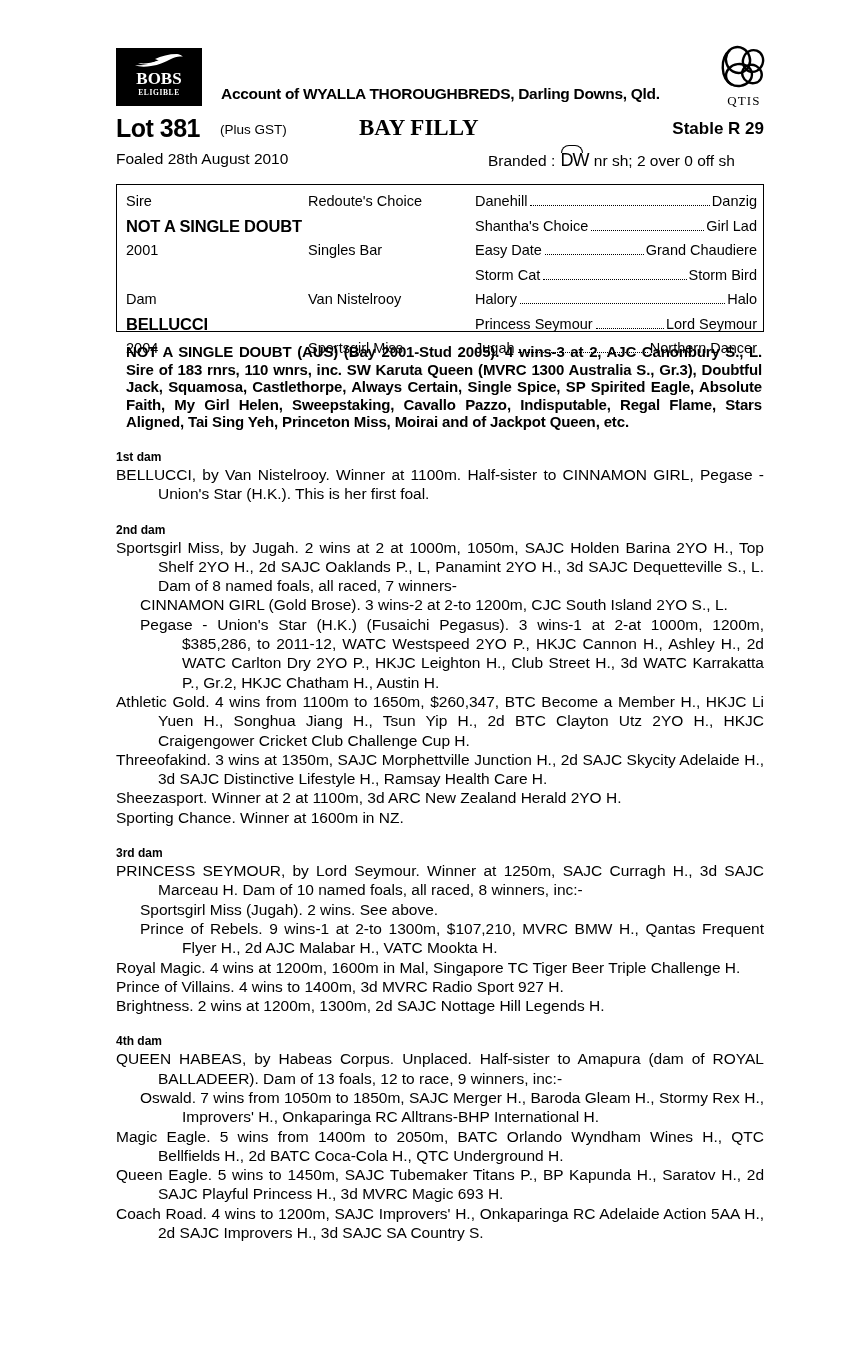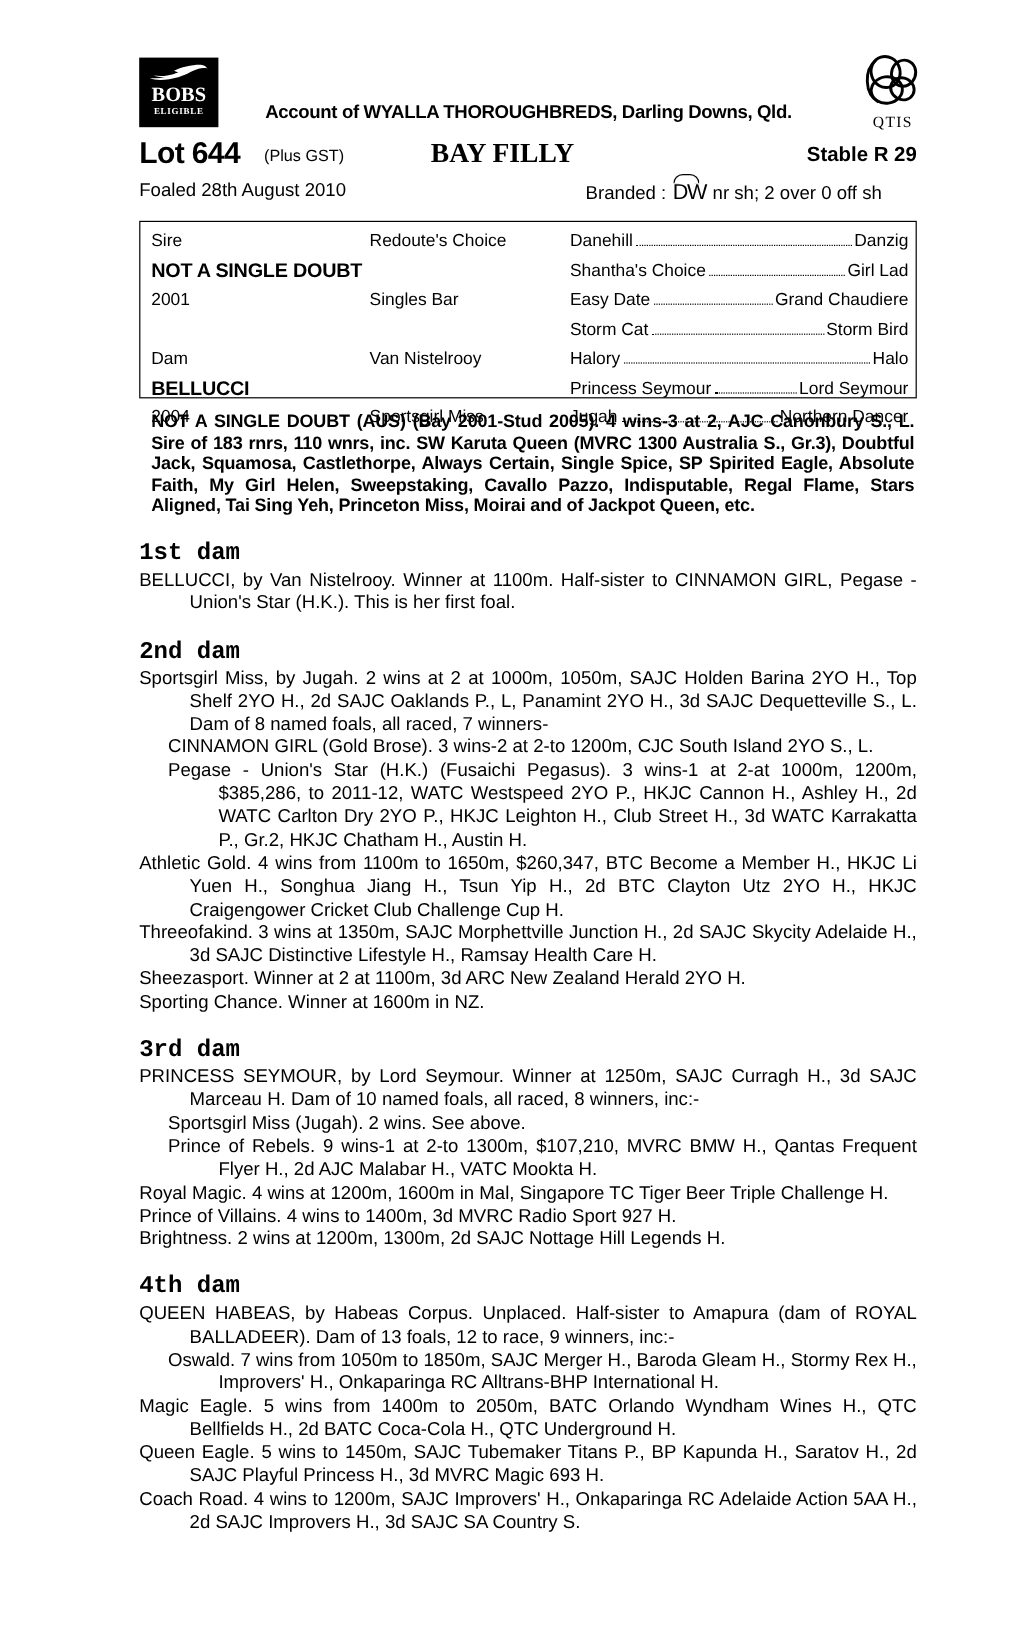--- a/index.html
+++ b/index.html
@@ -25,21 +25,21 @@
 
   
   .hdr {
     position: relative;
     height: 68px;
   }
   .bobs-logo {
     position: absolute;
     left: 0px;
     top: 48px;
-    width: 66px;
+    width: 86px;
     height: 58px;
     background: #000;
     color: #fff;
     text-align: center;
     overflow: hidden;
   }
   .bobs-bird {
     margin: 4px auto 0 auto;
     width: 52px;
     height: 17px;
@@ -177,25 +177,24 @@
     font-weight: bold;
     line-height: 17.6px;
     text-align: justify;
     letter-spacing: -0.15px;
     padding-left: 10px;
     padding-right: 2px;
   }
 
   
   .dam-head {
-    font-size: 20px;
+    font-size: 12px;
     font-weight: bold;
     margin-top: 19px;
     margin-bottom: 1px;
-    font-family: Liberation Mono, monospace;
   }
   .ent {
     font-size: 15.5px;
     line-height: 19.3px;
     text-align: justify;
     text-indent: 0;
     padding-left: 42px;
   }
   .ent > span.hang {
     margin-left: -42px;
@@ -235,21 +234,21 @@
           <ellipse cx="27" cy="31" rx="13" ry="11" transform="rotate(-8 27 31)"></ellipse>
           <ellipse cx="40" cy="30" rx="10" ry="9" transform="rotate(28 40 30)"></ellipse>
           <path d="M18 6 C8 14 8 34 20 41"></path>
         </g>
       </svg>
       <div class="qtis-word">QTIS</div>
     </div>
   </div>
 
   <div class="lotline">
-    <span class="lot-no">Lot 644</span>
+    <span class="lot-no">Lot 381</span>
     <span class="plus-gst">(Plus GST)</span>
     <span class="colour-sex">BAY FILLY</span>
     <span class="stable">Stable R 29</span>
   </div>
 
   <div class="foaledline">
     <span class="foaled">Foaled 28th August 2010</span>
     <span class="branded"><span>Branded :</span>
       <span class="brandmark"><span class="arc"></span><span>DW</span></span>
       <span>nr sh; 2 over 0 off sh</span></span>

